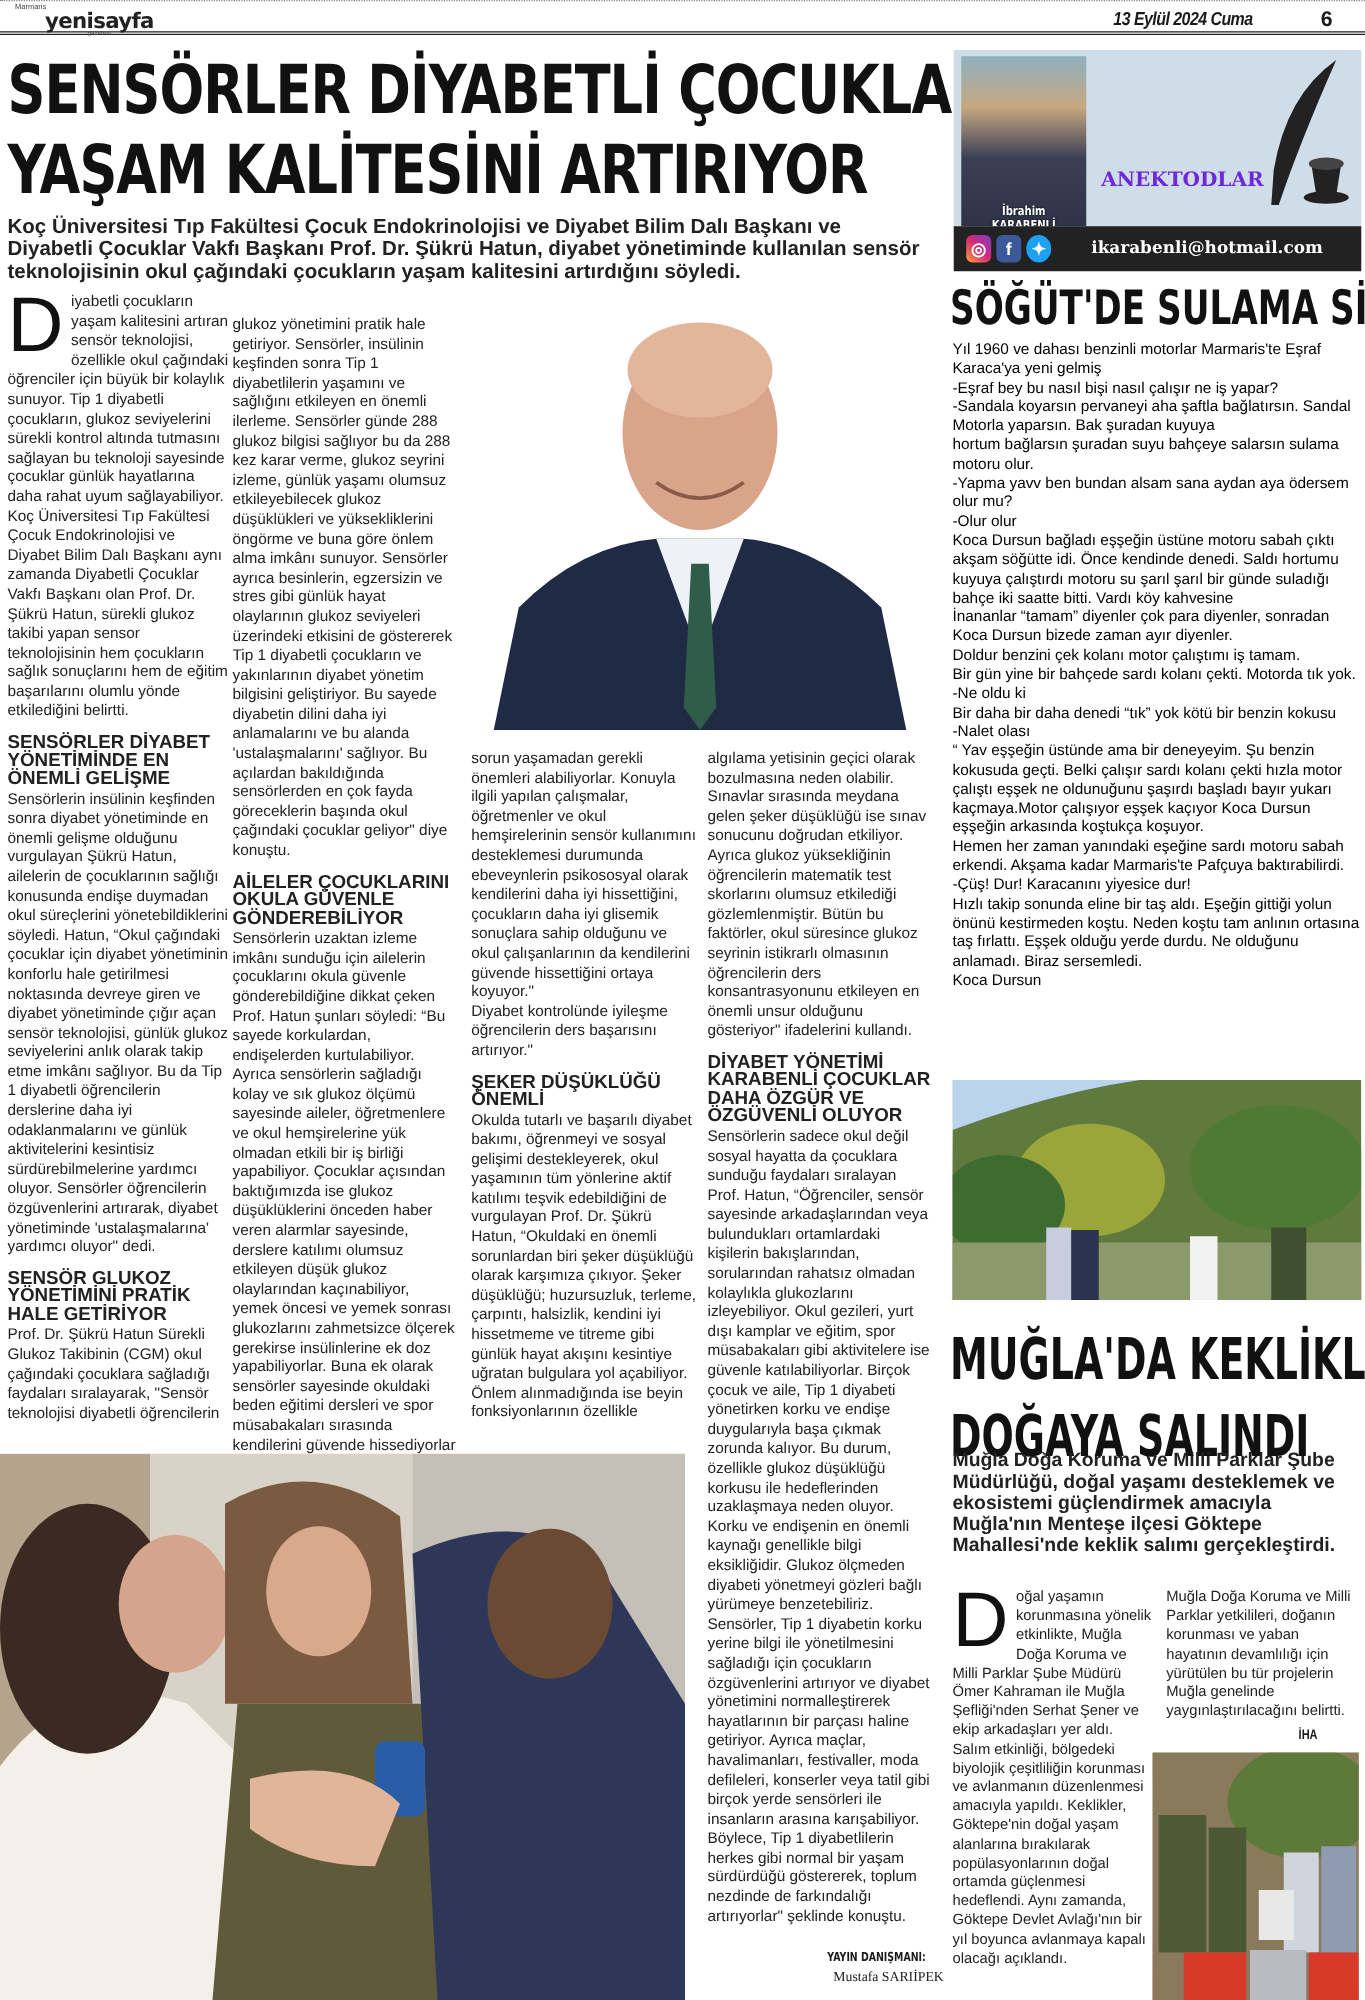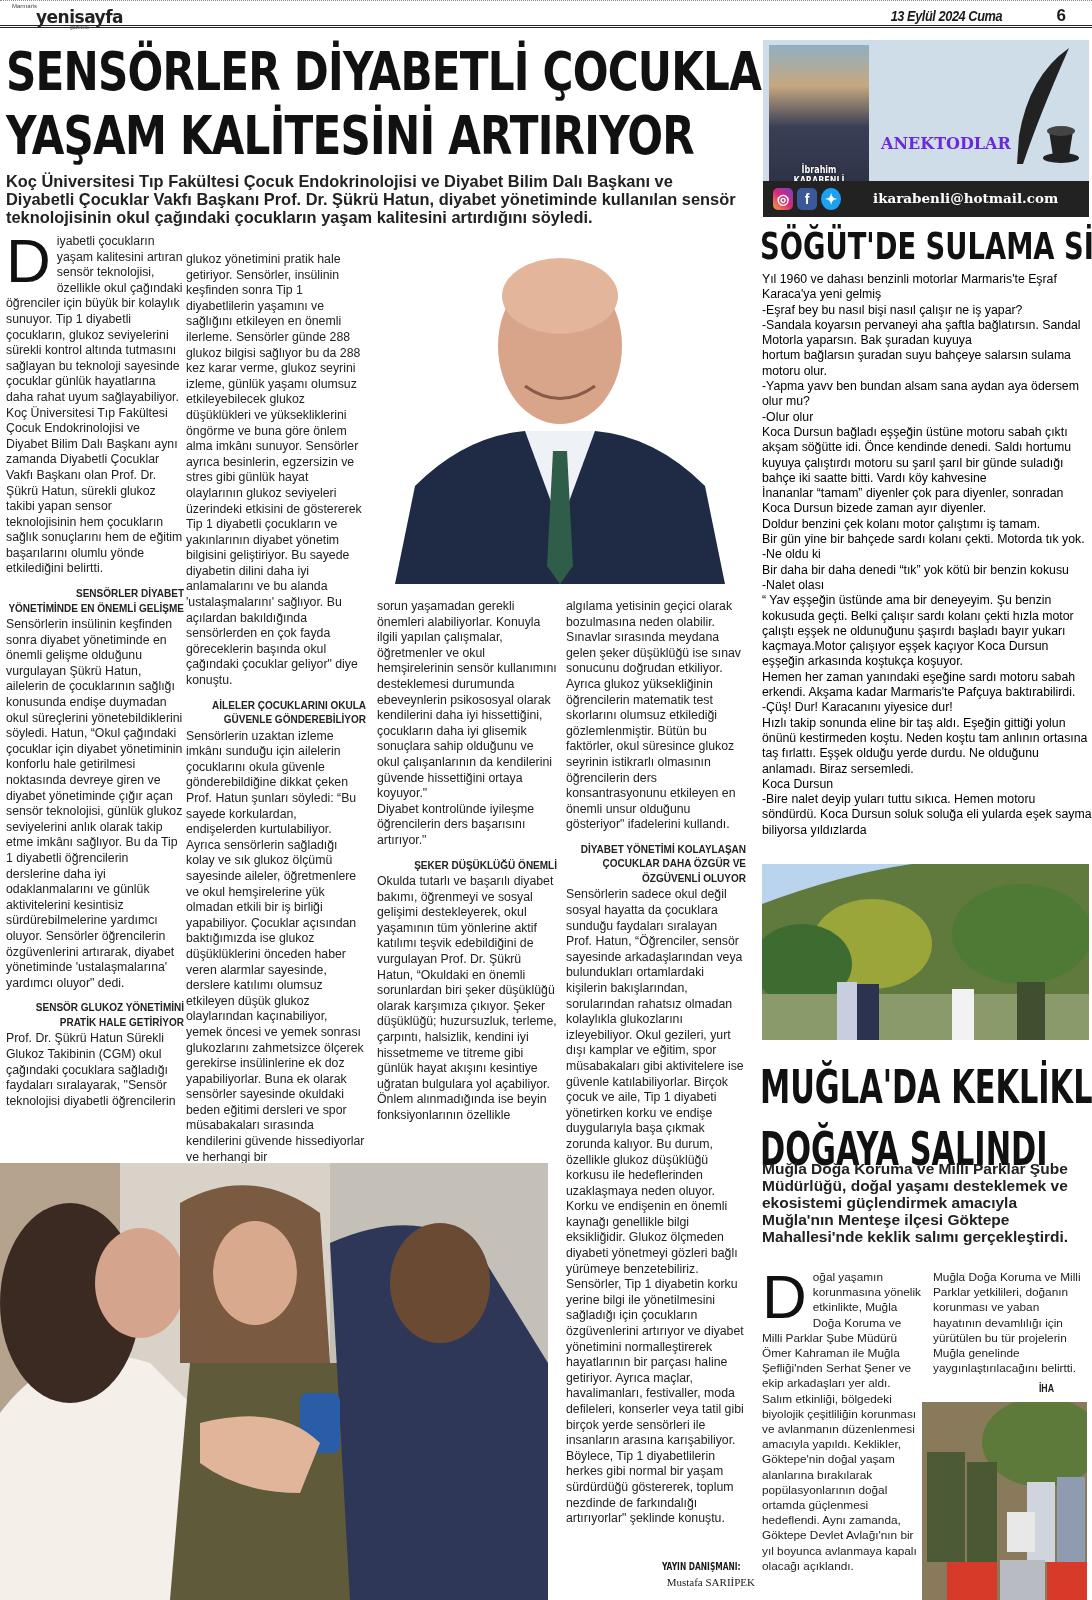--- a/index.html
+++ b/index.html
@@ -10,21 +10,21 @@
   .logo .big { font-family: "DejaVu Sans", sans-serif; font-weight: bold; font-size: 17px; color: #222; letter-spacing: -0.5px; line-height: 16px; margin-left: 24px; }
   .logo .sub { font-size: 5px; position: absolute; left: 58px; top: 21px; color: #444; }
   .date { position: absolute; right: 90px; top: 6px; font-style: italic; font-weight: bold; font-size: 15px; letter-spacing: -0.5px; transform: scaleX(0.85); transform-origin: right; }
   .pagenum { position: absolute; right: 26px; top: 5px; font-weight: bold; font-size: 17px; }
 
   .headline { position: absolute; left: 6px; top: 40px; width: 730px; font-family: "DejaVu Sans", sans-serif; font-weight: bold; font-size: 54px; line-height: 64px; letter-spacing: -1px; transform: scaleX(0.78); transform-origin: left top; width: 940px; white-space: nowrap; color: #111; }
   .deck { position: absolute; left: 6px; top: 172px; width: 735px; font-weight: bold; font-size: 16.4px; line-height: 18px; color: #222; }
 
   .col { position: absolute; font-size: 12.3px; line-height: 15.6px; color: #222; }
   .col p { margin: 0; }
-  .col h3 { font-size: 10px; font-weight: bold; line-height: 14.5px; margin: 10px 0 1px; color: #222; text-align: right; }
+  .col h3 { font-size: 15px; font-weight: bold; line-height: 14.5px; margin: 10px 0 1px; color: #222; }
   .dropcap { float: left; font-size: 62px; line-height: 50px; font-weight: normal; margin: 2px 6px 0 0; height: 52px; color: #111; }
 
   .photo { position: absolute; overflow: hidden; }
   .ph-doctor { left: 375px; top: 236px; width: 368px; height: 348px; background: #fff; }
   .ph-nurse { left: 0; top: 1163px; width: 548px; height: 437px; background: linear-gradient(135deg,#d9d4cc 0%,#cfc7bb 40%,#b9aea0 100%); }
   .ph-field { left: 762px; top: 864px; width: 327px; height: 176px; background: linear-gradient(180deg,#b9d4ec 0%,#c8d8c0 20%,#6f8a4a 40%,#7b9b4a 60%,#6d7d52 100%); }
   .ph-kek { left: 922px; top: 1402px; width: 165px; height: 198px; background: linear-gradient(180deg,#7d8a4a 0%,#a58f77 40%,#9d8c78 70%,#c44 100%); }
 
   .anek { position: absolute; left: 763px; top: 40px; width: 326px; height: 171px; background: #cfdde8; }
   .anek .author-photo { position: absolute; left: 6px; top: 5px; width: 100px; height: 136px; background: linear-gradient(180deg,#8fb0c0 0%,#c6a87f 30%,#3b3f56 60%,#2e3348 100%); }
@@ -94,21 +94,21 @@
 
 <div class="col" style="left:377px; top:599px; width:180px;">
   <p>sorun yaşamadan gerekli önemleri alabiliyorlar. Konuyla ilgili yapılan çalışmalar, öğretmenler ve okul hemşirelerinin sensör kullanımını desteklemesi durumunda ebeveynlerin psikososyal olarak kendilerini daha iyi hissettiğini, çocukların daha iyi glisemik sonuçlara sahip olduğunu ve okul çalışanlarının da kendilerini güvende hissettiğini ortaya koyuyor."</p>
   <p>Diyabet kontrolünde iyileşme öğrencilerin ders başarısını artırıyor."</p>
   <h3>ŞEKER DÜŞÜKLÜĞÜ ÖNEMLİ</h3>
   <p>Okulda tutarlı ve başarılı diyabet bakımı, öğrenmeyi ve sosyal gelişimi destekleyerek, okul yaşamının tüm yönlerine aktif katılımı teşvik edebildiğini de vurgulayan Prof. Dr. Şükrü Hatun, “Okuldaki en önemli sorunlardan biri şeker düşüklüğü olarak karşımıza çıkıyor. Şeker düşüklüğü; huzursuzluk, terleme, çarpıntı, halsizlik, kendini iyi hissetmeme ve titreme gibi günlük hayat akışını kesintiye uğratan bulgulara yol açabiliyor. Önlem alınmadığında ise beyin fonksiyonlarının özellikle</p>
 </div>
 
 <div class="col" style="left:566px; top:599px; width:180px;">
   <p>algılama yetisinin geçici olarak bozulmasına neden olabilir. Sınavlar sırasında meydana gelen şeker düşüklüğü ise sınav sonucunu doğrudan etkiliyor. Ayrıca glukoz yüksekliğinin öğrencilerin matematik test skorlarını olumsuz etkilediği gözlemlenmiştir. Bütün bu faktörler, okul süresince glukoz seyrinin istikrarlı olmasının öğrencilerin ders konsantrasyonunu etkileyen en önemli unsur olduğunu gösteriyor" ifadelerini kullandı.</p>
-  <h3>DİYABET YÖNETİMİ KOLAYLAŞAN ÇOCUKLAR DAHA ÖZGÜR VE ÖZGÜVENLİ OLUYOR</h3>
+  <h3>DİYABET YÖNETİMİ KARABENLİ ÇOCUKLAR DAHA ÖZGÜR VE ÖZGÜVENLİ OLUYOR</h3>
   <p>Sensörlerin sadece okul değil sosyal hayatta da çocuklara sunduğu faydaları sıralayan Prof. Hatun, “Öğrenciler, sensör sayesinde arkadaşlarından veya bulundukları ortamlardaki kişilerin bakışlarından, sorularından rahatsız olmadan kolaylıkla glukozlarını izleyebiliyor. Okul gezileri, yurt dışı kamplar ve eğitim, spor müsabakaları gibi aktivitelere ise güvenle katılabiliyorlar. Birçok çocuk ve aile, Tip 1 diyabeti yönetirken korku ve endişe duygularıyla başa çıkmak zorunda kalıyor. Bu durum, özellikle glukoz düşüklüğü korkusu ile hedeflerinden uzaklaşmaya neden oluyor. Korku ve endişenin en önemli kaynağı genellikle bilgi eksikliğidir. Glukoz ölçmeden diyabeti yönetmeyi gözleri bağlı yürümeye benzetebiliriz. Sensörler, Tip 1 diyabetin korku yerine bilgi ile yönetilmesini sağladığı için çocukların özgüvenlerini artırıyor ve diyabet yönetimini normalleştirerek hayatlarının bir parçası haline getiriyor. Ayrıca maçlar, havalimanları, festivaller, moda defileleri, konserler veya tatil gibi birçok yerde sensörleri ile insanların arasına karışabiliyor. Böylece, Tip 1 diyabetlilerin herkes gibi normal bir yaşam sürdürdüğü göstererek, toplum nezdinde de farkındalığı artırıyorlar" şeklinde konuştu.</p>
 </div>
 
 <div class="photo ph-nurse">
   <svg width="548" height="437" viewBox="0 0 548 437">
     <rect width="548" height="437" fill="#d8d2c8"></rect>
     <rect x="0" y="0" width="120" height="437" fill="#b5a38e"></rect>
     <rect x="330" y="0" width="218" height="437" fill="#c4c0b8"></rect>
     <path d="M0 437 L0 250 Q60 170 150 200 L230 280 L250 437 Z" fill="#f4efe9"></path>
     <ellipse cx="70" cy="140" rx="70" ry="100" fill="#3a2a22"></ellipse>
@@ -159,21 +159,20 @@
   <p>Doldur benzini çek kolanı motor çalıştımı iş tamam.</p>
   <p>Bir gün yine bir bahçede sardı kolanı çekti. Motorda tık yok.</p>
   <p>-Ne oldu ki</p>
   <p>Bir daha bir daha denedi “tık” yok kötü bir benzin kokusu</p>
   <p>-Nalet olası</p>
   <p>“ Yav eşşeğin üstünde ama bir deneyeyim. Şu benzin kokusuda geçti. Belki çalışır sardı kolanı çekti hızla motor çalıştı eşşek ne oldunuğunu şaşırdı başladı bayır yukarı kaçmaya.Motor çalışıyor eşşek kaçıyor  Koca Dursun eşşeğin arkasında koştukça koşuyor.</p>
   <p>Hemen her zaman yanındaki eşeğine sardı motoru sabah erkendi. Akşama  kadar Marmaris'te Pafçuya baktırabilirdi.</p>
   <p>-Çüş! Dur! Karacanını yiyesice dur!</p>
   <p>Hızlı takip sonunda eline bir taş aldı. Eşeğin gittiği yolun önünü kestirmeden koştu.  Neden koştu tam anlının ortasına taş fırlattı. Eşşek olduğu yerde durdu. Ne  olduğunu anlamadı. Biraz sersemledi.</p>
   <p> Koca Dursun</p>
-  <p>-Bire nalet deyip yuları tuttu sıkıca. Hemen motoru söndürdü. Koca Dursun soluk soluğa eli yularda eşek sayma biliyorsa yıldızlarda</p>
 </div>
 
 <div class="photo ph-field">
   <svg width="327" height="176" viewBox="0 0 327 176">
     <rect width="327" height="40" fill="#b9d4ec"></rect>
     <path d="M0 40 Q80 10 150 0 L327 0 L327 176 L0 176 Z" fill="#5f7a3c"></path>
     <ellipse cx="110" cy="80" rx="60" ry="45" fill="#9aa53a"></ellipse>
     <ellipse cx="260" cy="70" rx="70" ry="50" fill="#4f7a36"></ellipse>
     <ellipse cx="40" cy="100" rx="50" ry="40" fill="#3e6b30"></ellipse>
     <rect x="0" y="130" width="327" height="46" fill="#8b9a6a"></rect>

